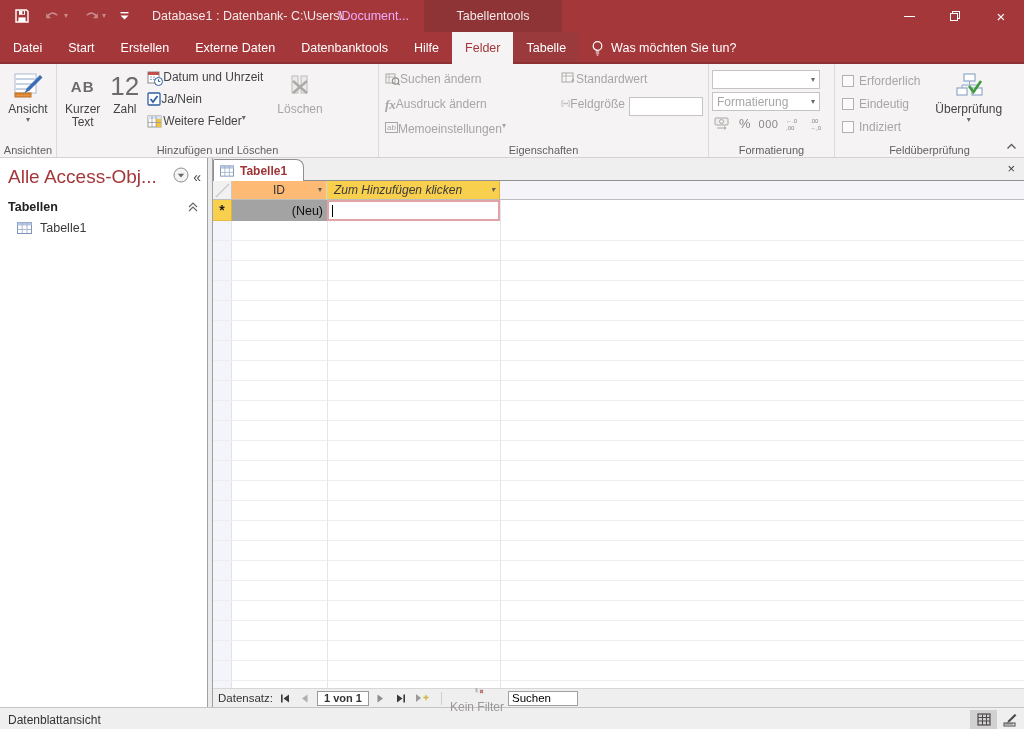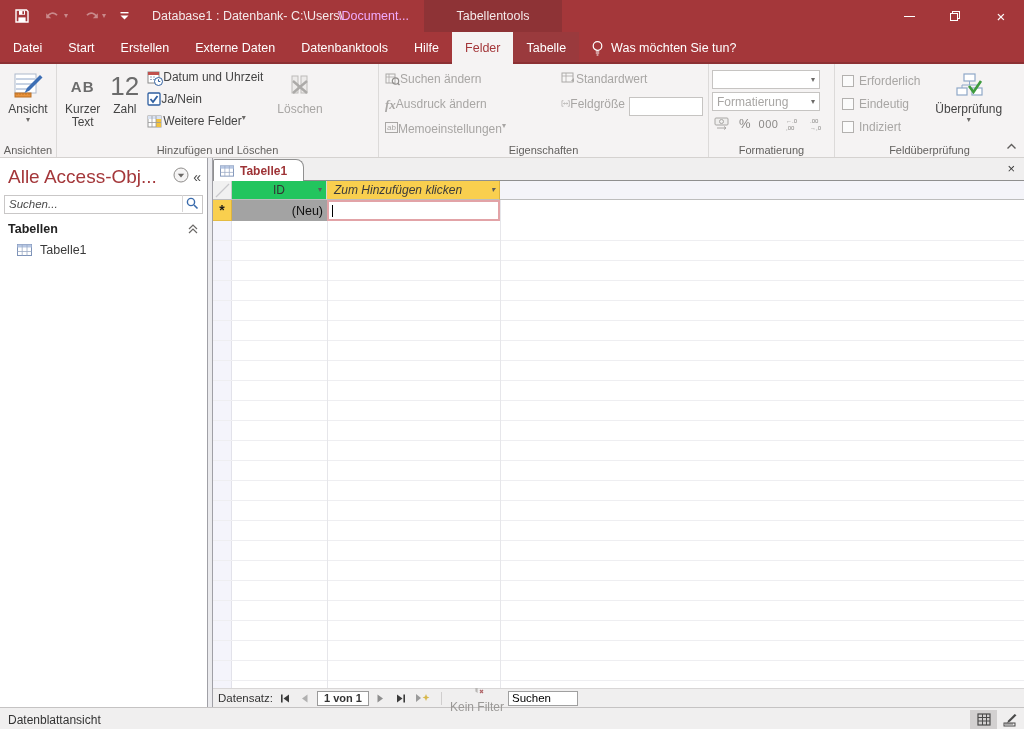--- a/index.html
+++ b/index.html
@@ -85,21 +85,21 @@
   .doc-tabbar { height:23px; background:#F0EFEF; border-bottom:1px solid #8F8F8F;
                 display:flex; align-items:flex-end; position:relative; }
   .doc-tab { height:22px; background:#fff; border:1px solid #909090; border-bottom:none;
              border-radius:2px 8px 0 0; margin:0 0 -1px 0; padding:0 16px 0 6px; z-index:1;
              display:flex; align-items:center; gap:6px; font-size:12px; font-weight:bold; color:#9E3336; }
   .doc-close { position:absolute; right:9px; top:3px; font-size:13px; color:#3A3A3A; }
 
   .sheet { flex:1; position:relative; background:#fff; overflow:hidden; }
   .hdr-row { position:absolute; top:0; left:0; right:0; height:19px; display:flex; }
   .h-sel { width:19px; background:#F1F1F1; border-right:1px solid #C9C9C9; border-bottom:1px solid #BDBDBD; }
-  .h-id  { width:95px; background:#22c55e; border-right:1px solid #D8D7D7; border-bottom:1px solid #BDBDBD;
+  .h-id  { width:95px; background:#fdba74; border-right:1px solid #D8D7D7; border-bottom:1px solid #BDBDBD;
            position:relative; display:flex; align-items:center; justify-content:center;
            font-size:12px; color:#333; }
   .h-add { width:173px; background:#F9CF4E; border-right:1px solid #DDB33E; border-bottom:1px solid #BDBDBD;
            position:relative; display:flex; align-items:center; font-style:italic;
            font-size:12px; color:#3B3B3B; padding-left:7px; }
   .h-fill{ flex:1; background:#F4F4F9; border-bottom:1px solid #BDBDBD; }
   .h-dd { position:absolute; right:4px; top:5px; font-size:8px; color:#5A5A5A; line-height:8px; }
 
   .selstrip { position:absolute; top:19px; bottom:0; left:0; width:19px;
               background:#F4F4FB; border-right:1px solid #E2E2EA; }
@@ -404,29 +404,20 @@
     <div class="np-head">
       <span class="np-title">Alle Access-Obj...</span>
       <span>
         <svg width="16" height="16" viewBox="0 0 16 16">
           <circle cx="8" cy="8" r="7" fill="#F5F4F4" stroke="#908E8C"></circle>
           <path d="M4.8 6.8h6.4L8 10.4z" fill="#6B6967"></path>
         </svg>
       </span>
       <span class="np-collapse">«</span>
     </div>
-    <div class="np-search">
-      <input placeholder="Suchen..." style="">
-      <span class="np-mag">
-        <svg width="13" height="13" viewBox="0 0 13 13">
-          <circle cx="5" cy="5" r="3.6" fill="none" stroke="#3A6BAC" stroke-width="1.4"></circle>
-          <path d="M8 8l3.5 3.5" stroke="#3A6BAC" stroke-width="1.6"></path>
-        </svg>
-      </span>
-    </div>
     <div class="np-group">
       <span>Tabellen</span>
       <svg width="10" height="10" viewBox="0 0 10 10">
         <path d="M1 5L5 1l4 4M1 9l4-4 4 4" fill="none" stroke="#6B6967" stroke-width="1.2"></path>
       </svg>
     </div>
     <div class="np-item">
       <svg width="15" height="12" viewBox="0 0 15 12">
         <rect x="0.5" y="0.5" width="14" height="11" fill="#fff" stroke="#7E93B8"></rect>
         <rect x="0.5" y="0.5" width="14" height="3" fill="#B7C7E3"></rect>

